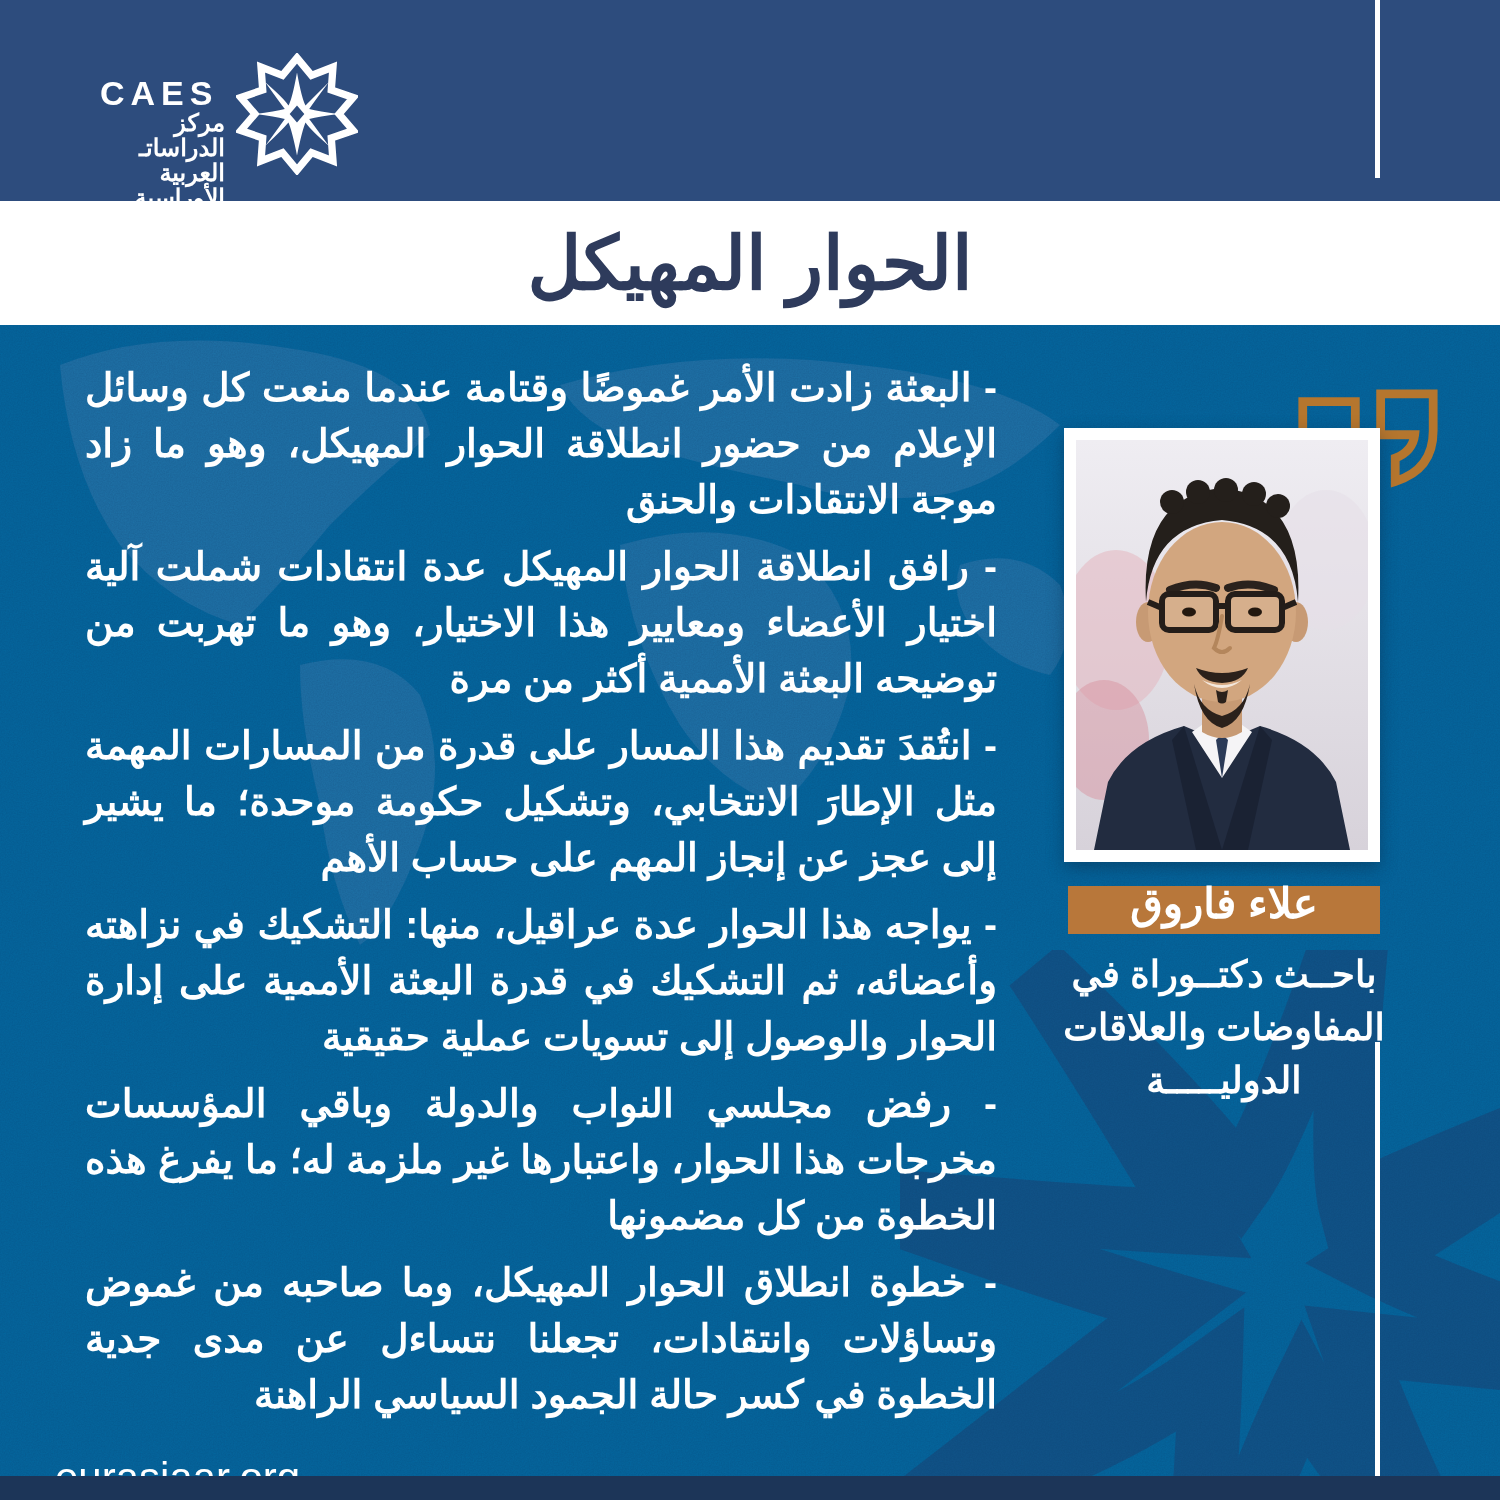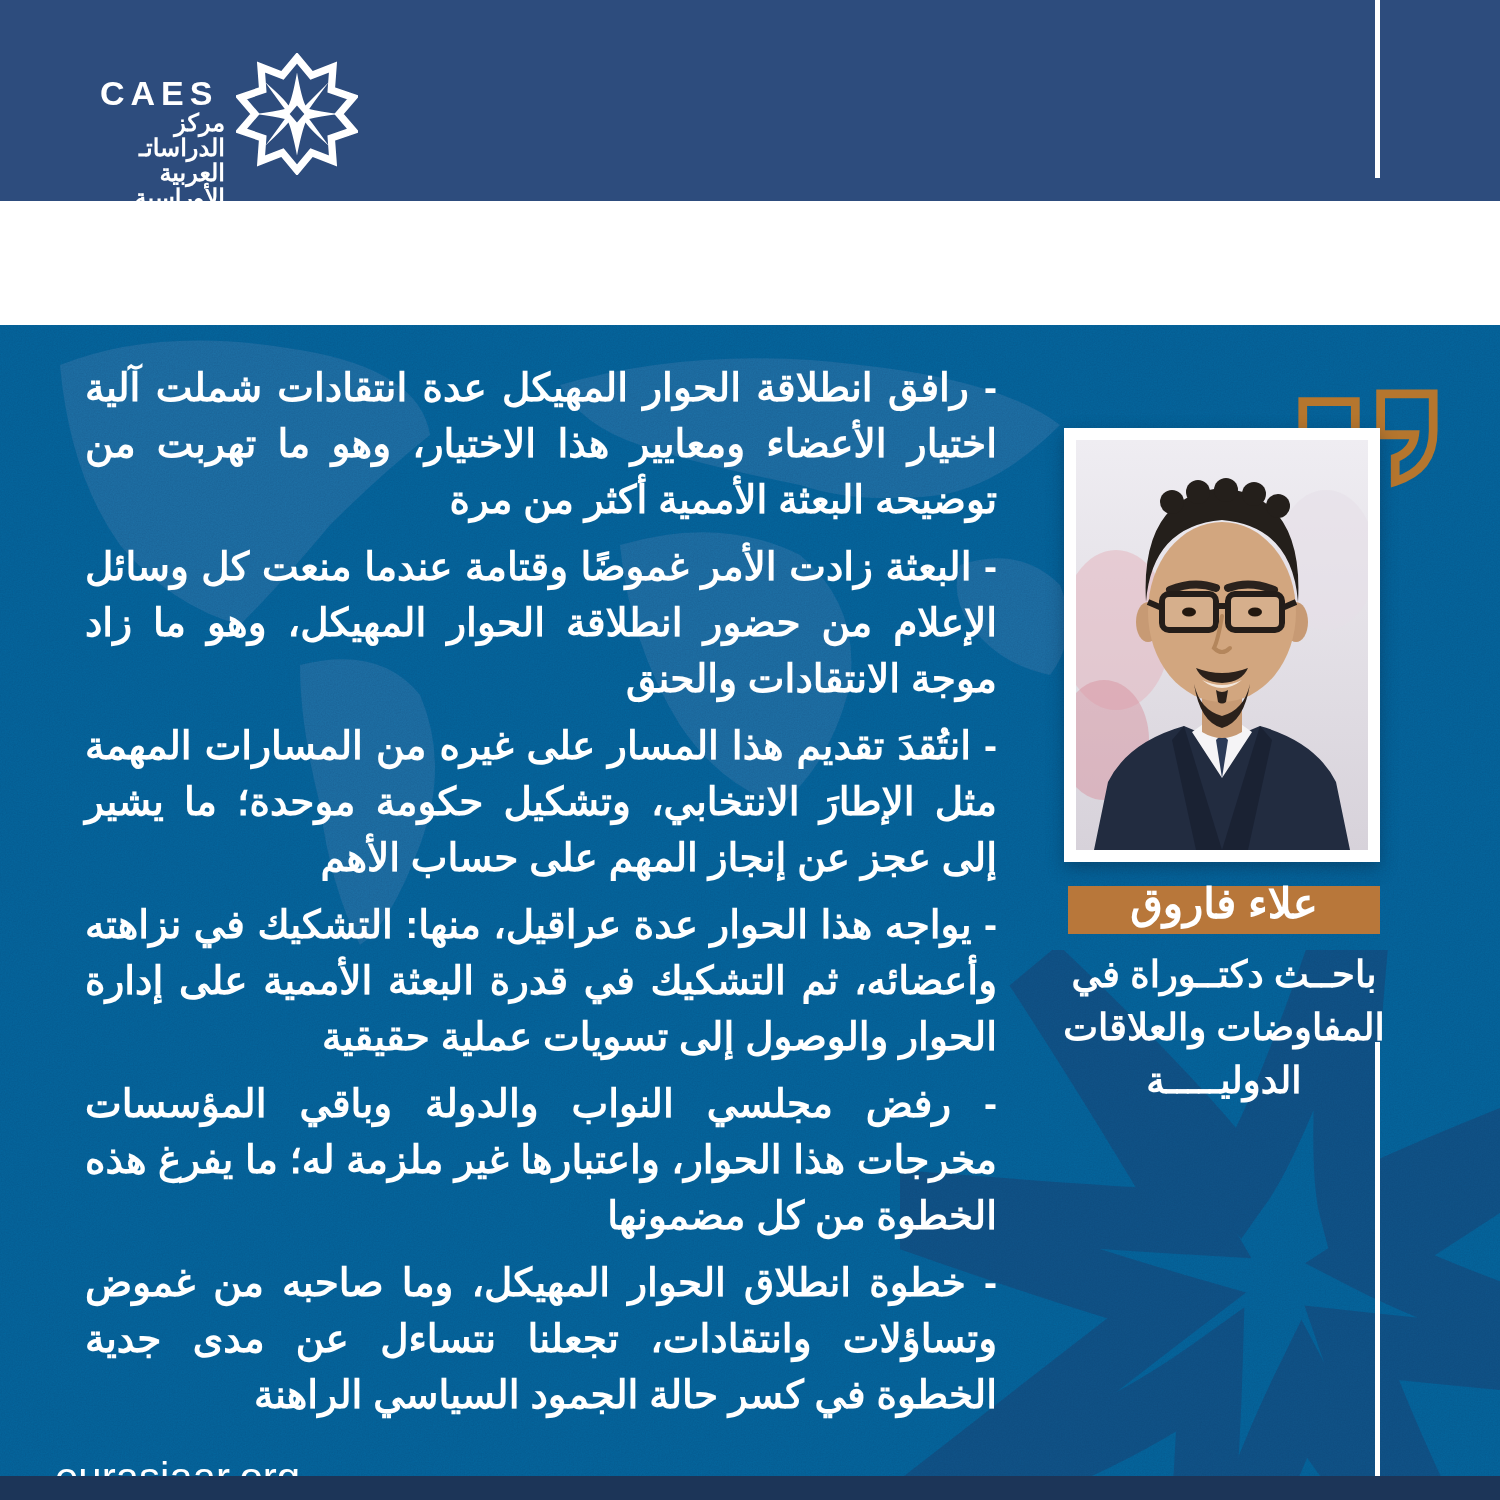--- a/index.html
+++ b/index.html
@@ -93,26 +93,27 @@
     </div>
     <svg class="emblem" viewBox="0 0 100 100" aria-hidden="true">
       <path d="M50 4 L61.9 18.4 L79.5 11.5 L78.1 30.3 L96 36.5 L84.5 50 L96 63.5 L78.1 69.7 L79.5 88.5 L61.9 81.6 L50 96 L38.1 81.6 L20.5 88.5 L21.9 69.7 L4 63.5 L15.5 50 L4 36.5 L21.9 30.3 L20.5 11.5 L38.1 18.4 Z" fill="none" stroke="#ffffff" stroke-width="6" stroke-linejoin="miter"></path>
       <path fill="#ffffff" fill-rule="evenodd" d="M50 16 Q54 38 57 43 Q62 38 76 24 Q64 40 60 46 Q68 48 84 50 Q68 52 60 54 Q66 62 76 76 Q61 63 57 57 Q54 64 50 84 Q46 64 43 57 Q38 63 24 76 Q35 61 40 54 Q32 52 16 50 Q32 48 40 46 Q34 38 24 24 Q39 37 43 43 Q46 38 50 16 Z
            M50 43 L56 50 L50 57 L44 50 Z"></path>
     </svg>
     <div class="vline-top"></div>
   </div>
 
   <div class="title-band">
+    <span class="t-main">الحوار المهيكل</span>
   </div>
 
   <div class="points">
+    <p>- البعثة زادت الأمر غموضًا وقتامة عندما منعت كل وسائل الإعلام من حضور انطلاقة الحوار المهيكل، وهو ما زاد موجة الانتقادات والحنق</p>
     <p>- رافق انطلاقة الحوار المهيكل عدة انتقادات شملت آلية اختيار الأعضاء ومعايير هذا الاختيار، وهو ما تهربت من توضيحه البعثة الأممية أكثر من مرة</p>
-    <p>- البعثة زادت الأمر غموضًا وقتامة عندما منعت كل وسائل الإعلام من حضور انطلاقة الحوار المهيكل، وهو ما زاد موجة الانتقادات والحنق</p>
-    <p>- انتُقدَ تقديم هذا المسار على غيره من المسارات المهمة مثل الإطارَ الانتخابي، وتشكيل حكومة موحدة؛ ما يشير إلى عجز عن إنجاز المهم على حساب الأهم</p>
+    <p>- انتُقدَ تقديم هذا المسار على قدرة من المسارات المهمة مثل الإطارَ الانتخابي، وتشكيل حكومة موحدة؛ ما يشير إلى عجز عن إنجاز المهم على حساب الأهم</p>
     <p>- يواجه هذا الحوار عدة عراقيل، منها: التشكيك في نزاهته وأعضائه، ثم التشكيك في قدرة البعثة الأممية على إدارة الحوار والوصول إلى تسويات عملية حقيقية</p>
     <p>- رفض مجلسي النواب والدولة وباقي المؤسسات مخرجات هذا الحوار، واعتبارها غير ملزمة له؛ ما يفرغ هذه الخطوة من كل مضمونها</p>
     <p>- خطوة انطلاق الحوار المهيكل، وما صاحبه من غموض وتساؤلات وانتقادات، تجعلنا نتساءل عن مدى جدية الخطوة في كسر حالة الجمود السياسي الراهنة</p>
   </div>
 
   <svg class="quote-icon" viewBox="0 0 150 115" aria-hidden="true">
     <g fill="none" stroke="#b5762e" stroke-width="9" stroke-linejoin="miter">
       <path d="M9 14 H63 V52 Q63 92 24 104 L24 80 Q42 73 44 56 H9 Z"></path>
       <path d="M89 6 H143 V44 Q143 84 104 96 L104 72 Q122 65 124 48 H89 Z"></path>
     </g>

